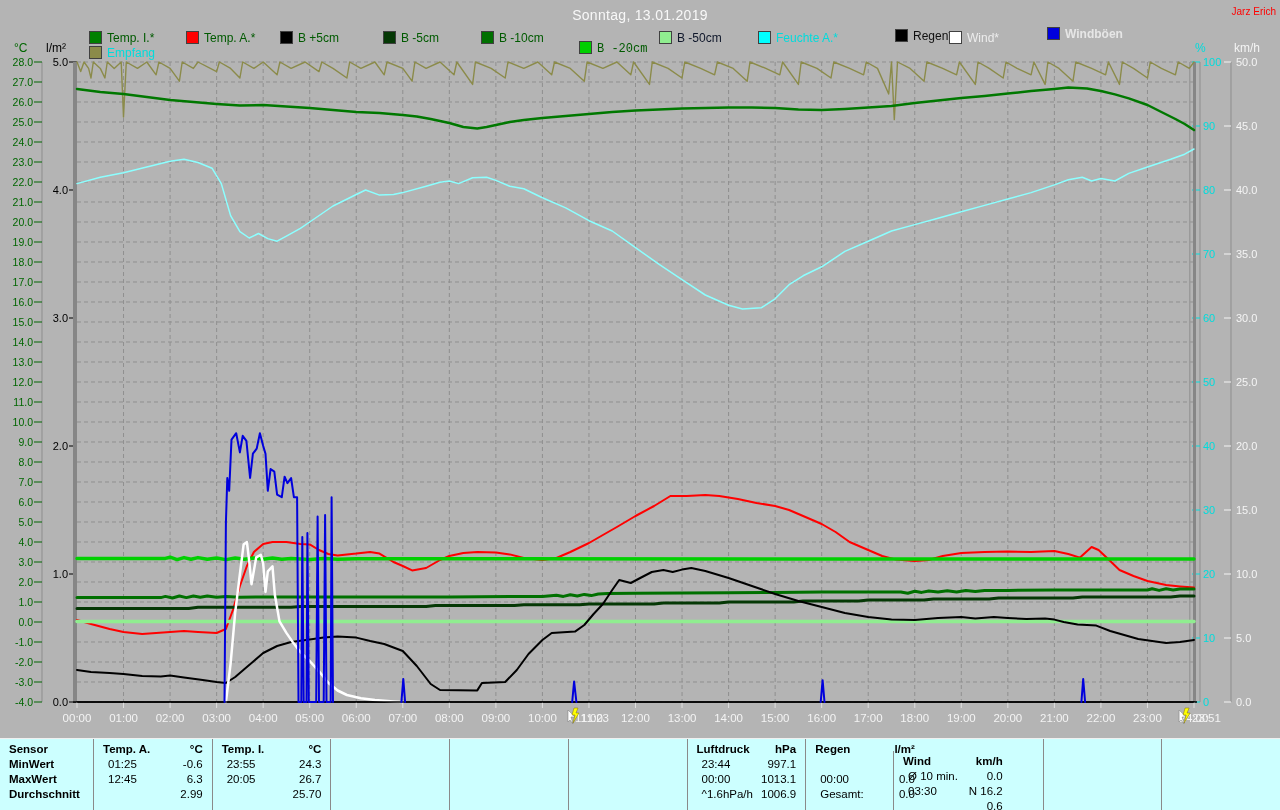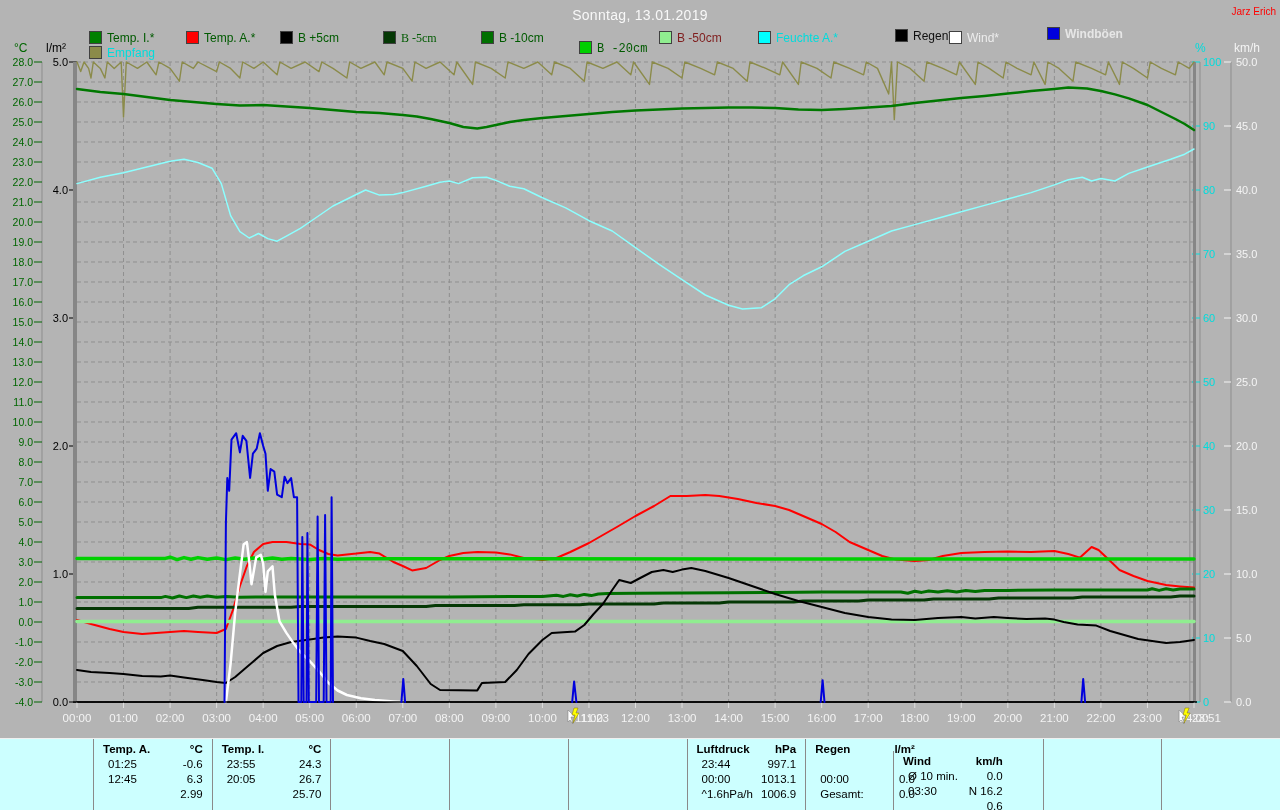--- a/index.html
+++ b/index.html
@@ -32,24 +32,24 @@
 
   <div class="axis-unit" style="left:14px;top:41px;color:#006600;">°C</div>
   <div class="axis-unit" style="left:46px;top:41px;color:#000;">l/m²</div>
   <div class="axis-unit" style="left:1195px;top:41px;color:#00dcdc;">%</div>
   <div class="axis-unit" style="left:1234px;top:41px;color:#f4f4f4;">km/h</div>
 
   <div id="legend">
       <div class="legend-item" style="left: 89px; top: 31px;"><span class="sw" style="background: rgb(0, 128, 0);"></span><span style="color: rgb(0, 90, 0);">Temp. I.*</span></div>
       <div class="legend-item" style="left: 186px; top: 31px;"><span class="sw" style="background: rgb(255, 0, 0);"></span><span style="color: rgb(0, 90, 0);">Temp. A.*</span></div>
       <div class="legend-item" style="left: 280px; top: 31px;"><span class="sw" style="background: rgb(0, 0, 0);"></span><span style="color: rgb(0, 90, 0);">B +5cm</span></div>
-      <div class="legend-item" style="left: 383px; top: 31px;"><span class="sw" style="background: rgb(5, 56, 5);"></span><span style="color: rgb(0, 90, 0); font-family: Liberation Serif, serif;">B -5cm</span></div>
+      <div class="legend-item" style="left: 383px; top: 31px;"><span class="sw" style="background: rgb(5, 56, 5);"></span><span style="color: rgb(0, 90, 0);">B -5cm</span></div>
       <div class="legend-item" style="left: 481px; top: 31px;"><span class="sw" style="background: rgb(0, 112, 0);"></span><span style="color: rgb(0, 90, 0);">B -10cm</span></div>
       <div class="legend-item" style="left: 579px; top: 41px; font-family: Liberation Mono, monospace;"><span class="sw" style="background: rgb(0, 208, 0);"></span><span style="color: rgb(0, 90, 0);">B -20cm</span></div>
-      <div class="legend-item" style="left: 659px; top: 31px;"><span class="sw" style="background: rgb(144, 238, 144);"></span><span style="color: #7f1d1d;">B -50cm</span></div>
+      <div class="legend-item" style="left: 659px; top: 31px;"><span class="sw" style="background: rgb(144, 238, 144);"></span><span style="color: #0f172a;">B -50cm</span></div>
       <div class="legend-item" style="left: 758px; top: 31px;"><span class="sw" style="background: rgb(0, 255, 255);"></span><span style="color: rgb(0, 220, 220);">Feuchte A.*</span></div>
       <div class="legend-item" style="left: 853px; top: 29px; padding-left: 42px;"><span class="sw" style="background: rgb(0, 0, 0);"></span><span style="color: rgb(16, 16, 16);">Regen*</span></div>
       <div class="legend-item" style="left: 949px; top: 31px;"><span class="sw" style="background: rgb(255, 255, 255);"></span><span style="color: rgb(237, 237, 237); margin-top: 38px;">Wind*</span></div>
       <div class="legend-item" style="left: 1047px; top: 27px; font-weight: bold;"><span class="sw" style="background: rgb(0, 0, 221);"></span><span style="color: rgb(230, 230, 230);">Windböen</span></div>
       <div class="legend-item" style="left: 89px; top: 46px;"><span class="sw" style="background: rgb(139, 139, 74);"></span><span style="color: rgb(0, 220, 220);">Empfang</span></div>
     </div>
 
   <svg id="chart" width="1280" height="738">
       <g>
         <line x1="77" x2="1194" y1="702" y2="702" stroke="#8f8f8f" stroke-width="1" stroke-dasharray="4 3"></line>
@@ -316,20 +316,34 @@
         <g>
           <polygon points="1179.1066666666668,710 1186.1066666666668,717 1182.1066666666668,717 1184.1066666666668,724 1181.1066666666668,720 1179.1066666666668,722" fill="#ffffff" stroke="#777" stroke-width="0.5"></polygon>
           <polygon points="1185.1066666666668,708 1189.1066666666668,708 1187.1066666666668,713 1190.1066666666668,713 1184.1066666666668,723 1186.1066666666668,715 1183.1066666666668,715" fill="#ffff00" stroke="#807000" stroke-width="0.5"></polygon>
         </g>
       </g>
       <text x="581.0145833333333" y="722" fill="#f4f4f4" font-size="11.5" text-anchor="start" font-family="&quot;Liberation Sans&quot;,sans-serif">11:23</text>
       <text x="1192.1066666666668" y="722" fill="#f4f4f4" font-size="11.5" text-anchor="start" font-family="&quot;Liberation Sans&quot;,sans-serif">23:51</text>
     </svg>
 
   <div class="btable" id="btable">
+      <div class="bt-col" style="left: 0px; width: 93px;">
+        <div class="bt-row bold" style="top: 3px;">
+          <span class="bt-left">Sensor</span>
+        </div>
+        <div class="bt-row bold" style="top: 18px;">
+          <span class="bt-left">MinWert</span>
+        </div>
+        <div class="bt-row bold" style="top: 33px;">
+          <span class="bt-left">MaxWert</span>
+        </div>
+        <div class="bt-row bold" style="top: 48px;">
+          <span class="bt-left">Durchschnitt</span>
+        </div>
+      </div>
       <div class="bt-col sep" style="left: 93px; width: 118.7px;">
         <div class="bt-row bold" style="top: 3px; text-decoration: underline;">
           <span class="bt-left">Temp. A.</span>
           <span class="bt-right">°C</span>
         </div>
         <div class="bt-row" style="top: 18px;">
           <span class="bt-mid">01:25</span>
           <span class="bt-right">-0.6</span>
         </div>
         <div class="bt-row" style="top: 33px;">

